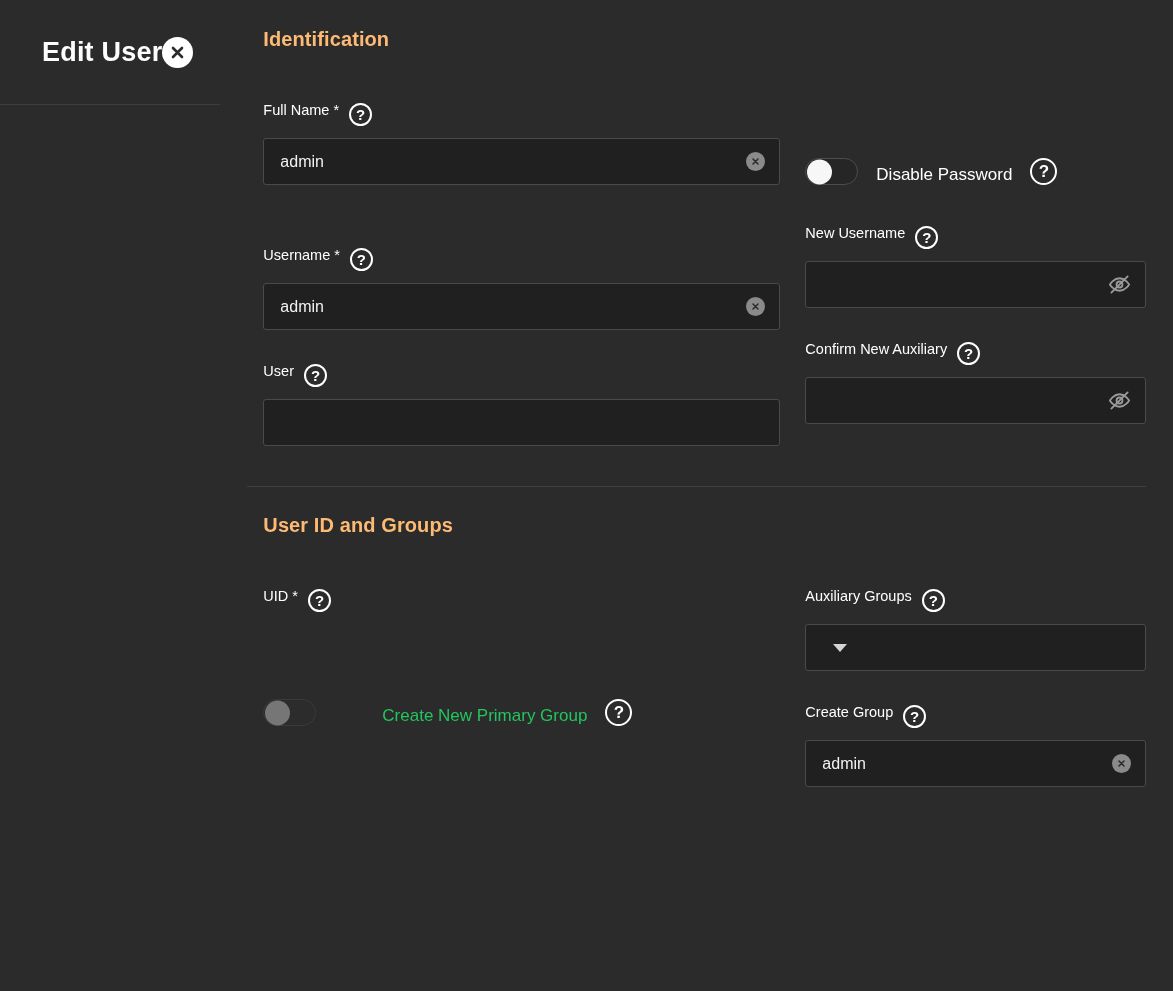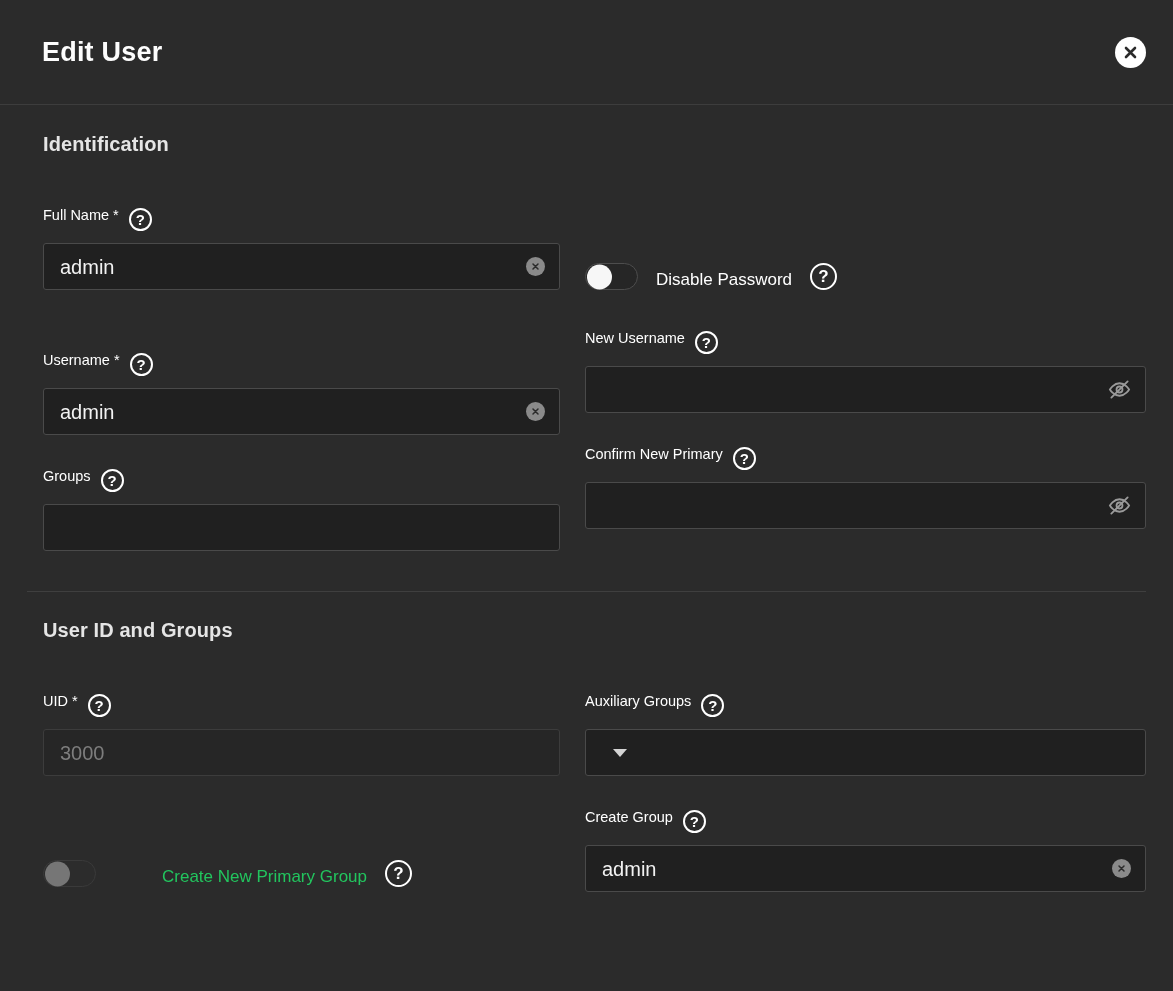--- a/index.html
+++ b/index.html
@@ -13,21 +13,21 @@
     overflow: hidden;
     font-family: "Liberation Sans", sans-serif;
     color: #ffffff;
     -webkit-font-smoothing: antialiased;
   }
   .dialog {
     width: 1173px;
     height: 991px;
     background: #2b2b2b;
     display: flex;
-    flex-direction: column;
+    flex-direction: row;
     box-sizing: border-box;
   }
 
   
   .dialog-header {
     height: 105px;
     min-height: 105px;
     box-sizing: border-box;
     display: flex;
     align-items: center;
@@ -59,21 +59,21 @@
   
   .dialog-body {
     flex: 1;
     padding: 0 27px;
     box-sizing: border-box;
     overflow: hidden;
   }
   .section-title {
     font-size: 20px;
     font-weight: bold;
-    color: #e5e5e5;
+    color: #fdba74;
     padding-left: 16px;
     letter-spacing: 0.1px;
   }
   .divider {
     height: 1px;
     background: #3f3f3f;
     margin: 0;
   }
 
   
@@ -137,21 +137,21 @@
     box-sizing: border-box;
     cursor: text;
   }
   .input-wrap.disabled {
     background: #262626;
     border-color: #3c3c3c;
     cursor: default;
   }
   .input-text {
     flex: 1;
-    font-size: 20px;
+    font-size: 16px;
     color: #f2f2f2;
     line-height: 1;
     white-space: nowrap;
     overflow: hidden;
   }
   .input-text.placeholder { color: #7d7d7d; }
   .input-text.empty { color: transparent; }
 
   
   .clear-btn {
@@ -296,21 +296,21 @@
                 <path d="M3 3 L8 8 M8 3 L3 8" stroke="#2b2b2b" stroke-width="1.5" stroke-linecap="round"></path>
               </svg>
             </span>
           </div>
         </div>
 
         <div style="height:34px"></div>
 
         <div class="field">
           <div class="field-label-row">
-            <span class="field-label">Groups</span>
+            <span class="field-label">User</span>
             <span class="help-icon">
                 <span>?</span>
               </span>
           </div>
           <div class="input-wrap">
             <span class="input-text empty"></span>
           </div>
         </div>
 
       </div>
@@ -348,21 +348,21 @@
                 <path d="M3.5 20.5 L20.5 3.5" stroke="#9a9a9a" stroke-width="1.9" stroke-linecap="round"></path>
               </svg>
             </span>
           </div>
         </div>
 
         <div style="height:34px"></div>
 
         <div class="field">
           <div class="field-label-row">
-            <span class="field-label">Confirm New Primary</span>
+            <span class="field-label">Confirm New Auxiliary</span>
             <span class="help-icon">
                 <span>?</span>
               </span>
           </div>
           <div class="input-wrap">
             <span class="input-text empty"></span>
             <span class="eye-btn">
               <svg width="23" height="23" viewBox="0 0 24 24">
                 <path d="M2 12s3.8-6.5 10-6.5S22 12 22 12s-3.8 6.5-10 6.5S2 12 2 12z" fill="none" stroke="#9a9a9a" stroke-width="1.9"></path>
                 <circle cx="12" cy="12" r="3.1" fill="none" stroke="#9a9a9a" stroke-width="1.9"></circle>
@@ -387,23 +387,20 @@
 
       <div class="col">
 
         <div class="field">
           <div class="field-label-row">
             <span class="field-label req">UID</span>
             <span class="help-icon">
                 <span>?</span>
               </span>
           </div>
-          <div class="input-wrap disabled">
-            <span class="input-text placeholder">3000</span>
-          </div>
         </div>
 
         <div style="height:64px"></div>
 
         <div class="field">
           <div class="toggle-row">
             <span class="toggle disabled">
               <span class="knob"></span>
             </span>
             <span class="toggle-label muted">Create New Primary Group</span>

